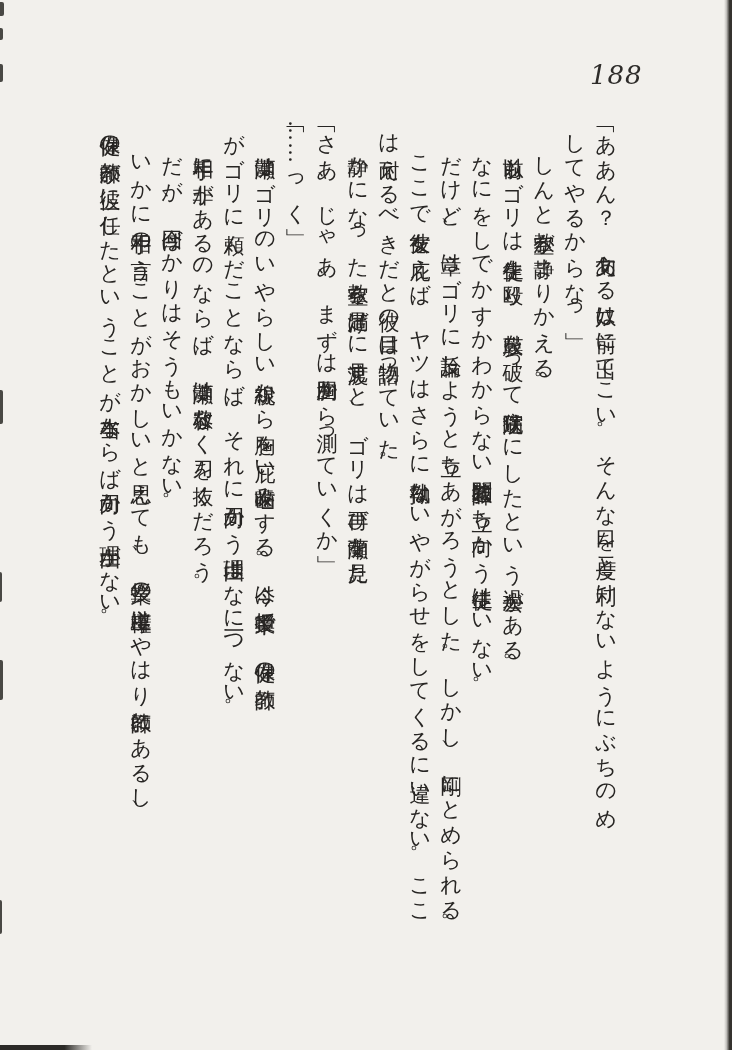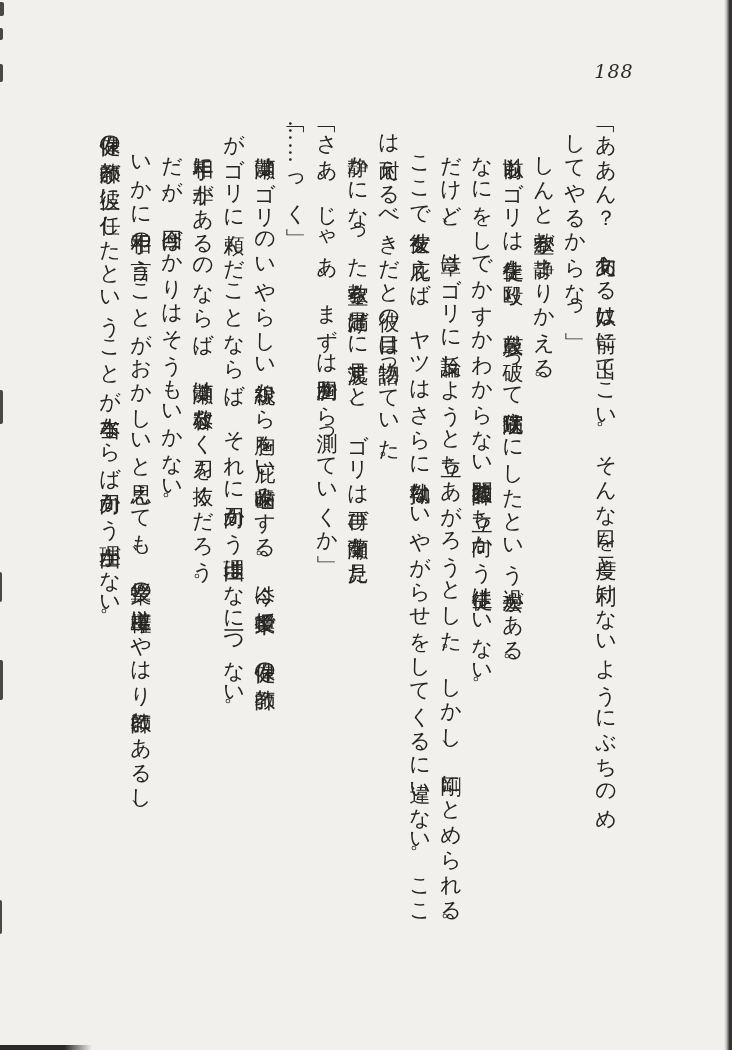--- a/index.html
+++ b/index.html
@@ -14,21 +14,21 @@
     background: #f2f0ec;
     font-family: "DejaVu Serif", "Liberation Serif", serif;
   }
   
   .page-number {
     position: absolute;
     top: 60px;
     left: 590px;
     width: 48px;
     text-align: center;
-    font-size: 19px;
+    font-size: 26px;
     font-style: italic;
     color: #2e2c2a;
     letter-spacing: 1px;
   }
   
   .text-columns {
     position: absolute;
     top: 119px;
     right: 111px;
     height: 882px;

